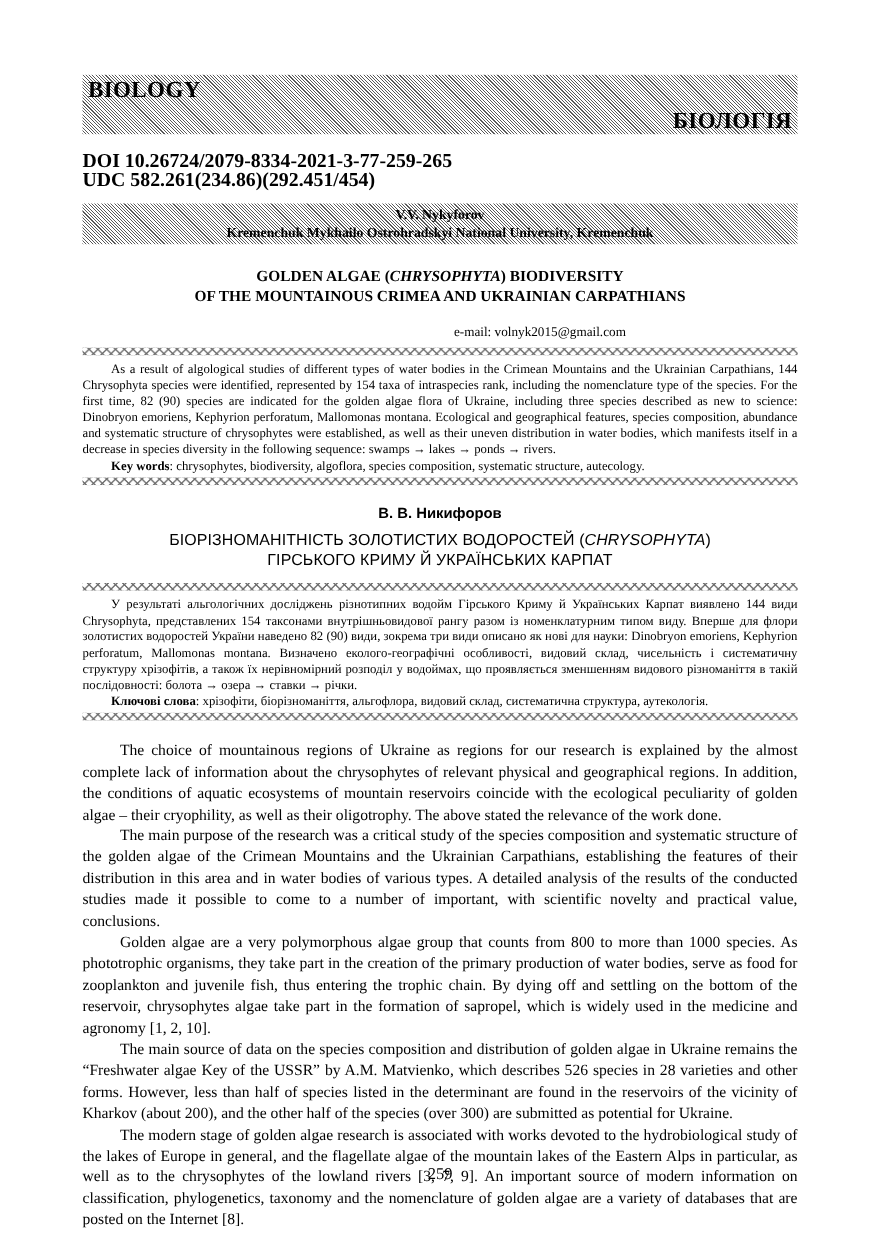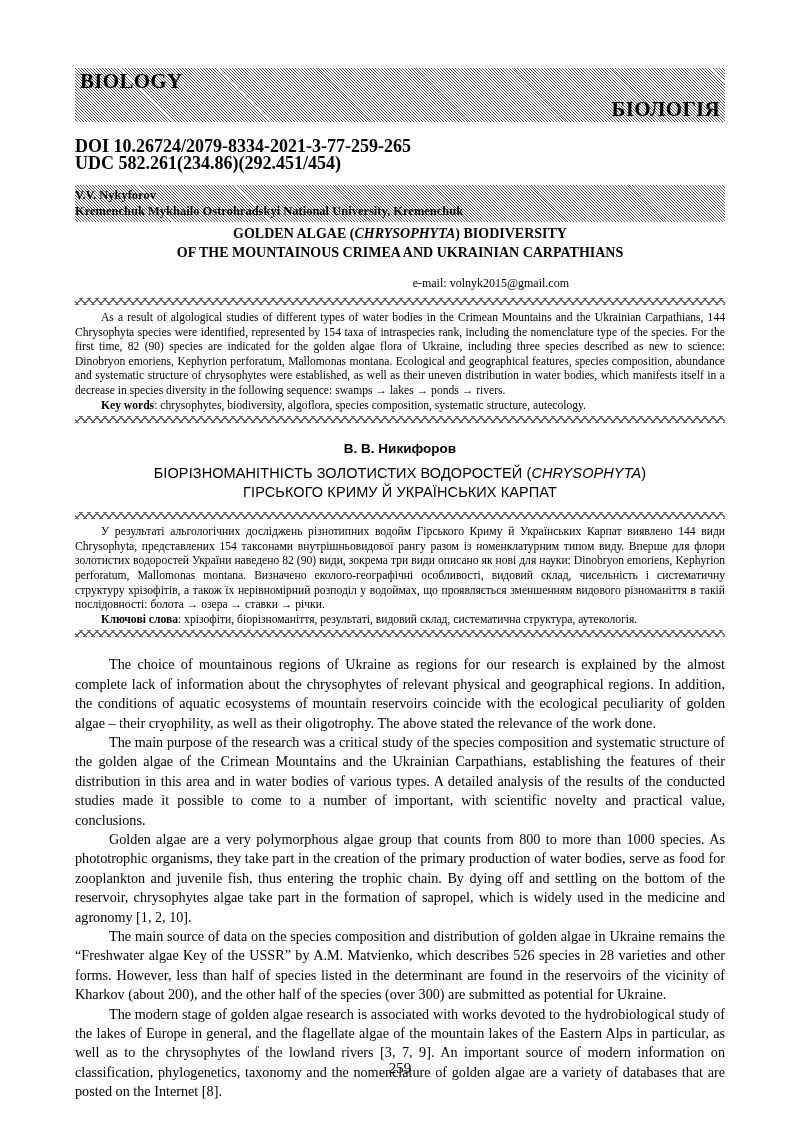--- a/index.html
+++ b/index.html
@@ -75,24 +75,24 @@
   .ids {
     font-size: 18px;
     font-weight: bold;
     line-height: 16.5px;
     margin-bottom: 14px;
   }
 
   
   .authorband {
     width: 650px;
-    text-align: left;
+    text-align: center;
     padding: 2px 0 3px 0;
     box-sizing: border-box;
-    margin-bottom: 2px;
+    margin-bottom: 20px;
   }
   .authorband .au-name {
     font-size: 12.5px;
     font-weight: bold;
     line-height: 16px;
     display: block;
   }
   .authorband .au-affil {
     font-size: 12.5px;
     font-weight: bold;
@@ -235,21 +235,21 @@
     <div class="uk-author">В. В. Никифоров</div>
     <div class="uk-title">
       <div><span>БІОРІЗНОМАНІТНІСТЬ ЗОЛОТИСТИХ ВОДОРОСТЕЙ (</span><i>CHRYSOPHYTA</i><span>)</span></div>
       <div>ГІРСЬКОГО КРИМУ Й УКРАЇНСЬКИХ КАРПАТ</div>
     </div>
   </div>
 
   <div class="zig"></div>
   <div class="abstract abstract-uk">
     <p>У результаті альгологічних досліджень різнотипних водойм Гірського Криму й Українських Карпат виявлено 144 види Chrysophyta, представлених 154 таксонами внутрішньовидової рангу разом із номенклатурним типом виду. Вперше для флори золотистих водоростей України наведено 82 (90) види, зокрема три види описано як нові для науки: Dinobryon emoriens, Kephyrion perforatum, Mallomonas montana. Визначено еколого-географічні особливості, видовий склад, чисельність і систематичну структуру хрізофітів, а також їх нерівномірний розподіл у водоймах, що проявляється зменшенням видового різноманіття в такій послідовності: болота → озера → ставки → річки.</p>
-    <p><span class="kw-label">Ключові слова</span><span>: хрізофіти, біорізноманіття, результаті, видовий склад, систематична структура, аутекологія.</span></p>
+    <p><span class="kw-label">Ключові слова</span><span>: хрізофіти, біорізноманіття, альгофлора, видовий склад, систематична структура, аутекологія.</span></p>
   </div>
   <div class="zig"></div>
 
   <div class="body">
     <p>The choice of mountainous regions of Ukraine as regions for our research is explained by the almost complete lack of information about the chrysophytes of relevant physical and geographical regions. In addition, the conditions of aquatic ecosystems of mountain reservoirs coincide with the ecological peculiarity of golden algae – their cryophility, as well as their oligotrophy. The above stated the relevance of the work done.</p>
     <p>The main purpose of the research was a critical study of the species composition and systematic structure of the golden algae of the Crimean Mountains and the Ukrainian Carpathians, establishing the features of their distribution in this area and in water bodies of various types. A detailed analysis of the results of the conducted studies made it possible to come to a number of important, with scientific novelty and practical value, conclusions.</p>
     <p>Golden algae are a very polymorphous algae group that counts from 800 to more than 1000 species. As phototrophic organisms, they take part in the creation of the primary production of water bodies, serve as food for zooplankton and juvenile fish, thus entering the trophic chain. By dying off and settling on the bottom of the reservoir, chrysophytes algae take part in the formation of sapropel, which is widely used in the medicine and agronomy [1, 2, 10].</p>
     <p>The main source of data on the species composition and distribution of golden algae in Ukraine remains the “Freshwater algae Key of the USSR” by A.M. Matvienko, which describes 526 species in 28 varieties and other forms. However, less than half of species listed in the determinant are found in the reservoirs of the vicinity of Kharkov (about 200), and the other half of the species (over 300) are submitted as potential for Ukraine.</p>
     <p>The modern stage of golden algae research is associated with works devoted to the hydrobiological study of the lakes of Europe in general, and the flagellate algae of the mountain lakes of the Eastern Alps in particular, as well as to the chrysophytes of the lowland rivers [3, 7, 9]. An important source of modern information on classification, phylogenetics, taxonomy and the nomenclature of golden algae are a variety of databases that are posted on the Internet [8].</p>
   </div>

